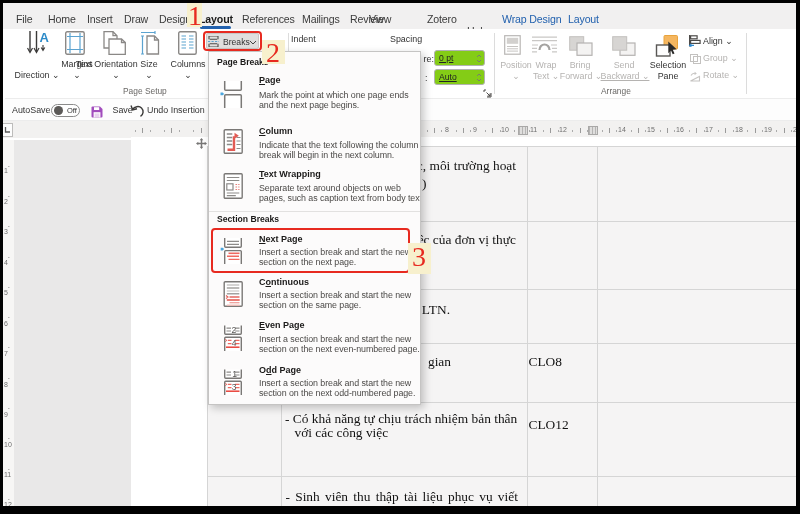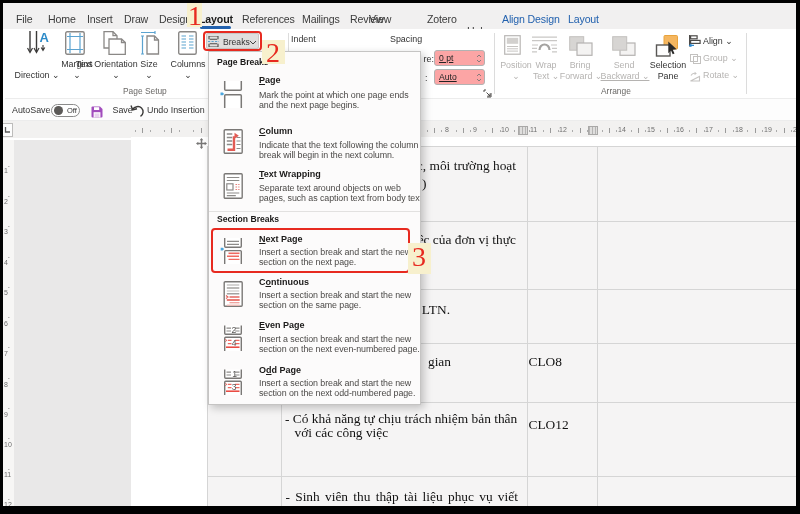--- a/index.html
+++ b/index.html
@@ -8,21 +8,21 @@
 .abs { position:absolute; }
 #tabbar { position:absolute; left:3px; top:2px; width:794px; height:27px; background:#f1f0f0; }
 .tab { position:absolute; top:13px; font-size:10.6px; color:#3b3b3b; white-space:nowrap; letter-spacing:-0.15px; }
 .tab.sel { color:#1a1a1a; font-weight:bold; }
 .tab.ctx { color:#2261ae; }
 #ribbon { position:absolute; left:5px; top:29px; width:791px; height:70px; background:#fff; border-radius:7px 7px 0 0; border-bottom:1px solid #ececec; }
 .riclab { position:absolute; font-size:8.9px; color:#333; text-align:center; white-space:nowrap; }
 .grplab { position:absolute; font-size:8.4px; color:#6a6866; white-space:nowrap; }
 .vsep { position:absolute; width:1px; background:#dcdcdc; top:33px; height:61px; }
 .grey { color:#b5b3b1 !important; }
-.spin { position:absolute; width:45px; height:16px; background:#fca5a5; border:1px solid #b2b2b2; border-radius:3px; font-size:8.6px; color:#222; padding-left:4px; line-height:14px;text-decoration:underline; }
+.spin { position:absolute; width:45px; height:16px; background:#84cc16; border:1px solid #b2b2b2; border-radius:3px; font-size:8.6px; color:#222; padding-left:4px; line-height:14px;text-decoration:underline; }
 #qat { position:absolute; left:3px; top:99px; width:794px; height:22px; background:#fdfdfd; border-bottom:1px solid #ececec; }
 #hruler { position:absolute; left:3px; top:121px; width:794px; height:17px; background:#f2f1f0; }
 #belowruler { position:absolute; left:3px; top:138px; width:794px; height:8px; background:#fff; }
 #hticks { position:absolute; left:133px; top:128px; width:663px; height:5px;
   background:
    repeating-linear-gradient(90deg, transparent 0 2.15px, #ababab 2.15px 3.15px, transparent 3.15px 16.75px, #ababab 16.75px 17.75px, transparent 17.75px 29.15px) 0 1.5px/663px 2px no-repeat,
    repeating-linear-gradient(90deg, transparent 0 9.35px, #9a9a9a 9.35px 10.35px, transparent 10.35px 29.15px) 0 0/663px 5px no-repeat;
 }
 .rnum { position:absolute; top:125.5px; font-size:7px; color:#6e6e6e; }
 #doc { position:absolute; left:3px; top:140px; width:793px; height:366px; background:#e9e8e8; }
@@ -53,21 +53,21 @@
 <div class="tab" style="left:87px;">Insert</div>
 <div class="tab" style="left:124px;">Draw</div>
 <div class="tab" style="left:159px;">Design</div>
 <div class="tab sel" style="left:199px;">Layout</div>
 <div class="tab" style="left:242px;">References</div>
 <div class="tab" style="left:302px;">Mailings</div>
 <div class="tab" style="left:350px;">Review</div>
 <div class="tab" style="left:369px;">View</div>
 <div class="tab" style="left:427px;">Zotero</div>
 <div class="tab" style="left:467px;margin-top:12px;">Help</div>
-<div class="tab ctx" style="left:502px;">Align Design</div>
+<div class="tab ctx" style="left:502px;">Wrap Design</div>
 <div class="tab ctx" style="left:568px;">Layout</div>
 <div class="abs" style="left:200px;top:26px;width:31px;height:2.5px;background:#2261ae;border-radius:2px;"></div>
 
 <div id="ribbon"></div>
 <div class="riclab" style="left:24px;top:59px;width:30px;margin-left:45px;">Text</div>
 <div class="riclab" style="left:14px;top:70px;width:46px;">Direction ⌄</div>
 <div class="riclab" style="left:60px;top:59px;width:34px;">Margins</div>
 <div class="riclab" style="left:70px;top:70px;width:14px;">⌄</div>
 <div class="riclab" style="left:92px;top:59px;width:48px;">Orientation</div>
 <div class="riclab" style="left:109px;top:70px;width:14px;">⌄</div>

